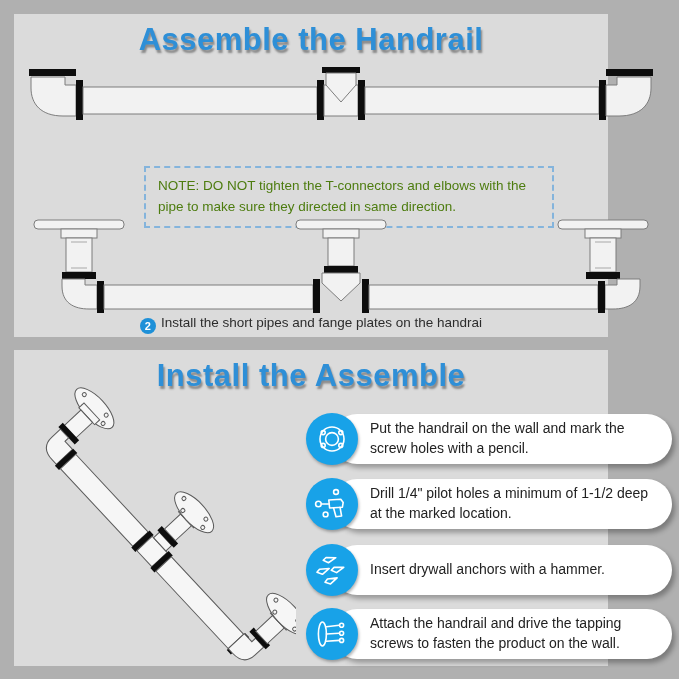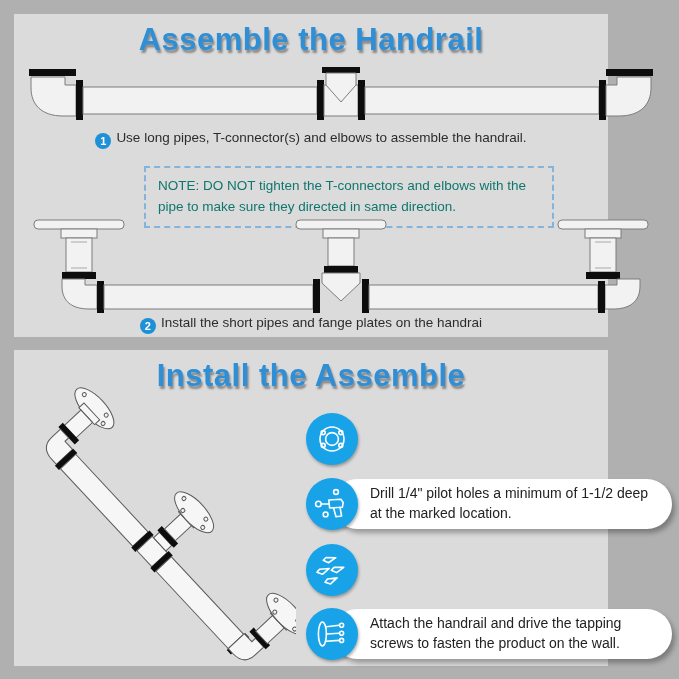--- a/index.html
+++ b/index.html
@@ -25,21 +25,21 @@
   }
   .num-badge{
     display:inline-block;width:16px;height:16px;line-height:16px;
     border-radius:50%;background:#1e90d8;color:#fff;
     font-size:11px;font-weight:bold;text-align:center;
     vertical-align:-3px;margin-right:5px;
   }
   #note-box{
     position:absolute;left:130px;top:152px;width:382px;
     border:2px dashed #84b4dc;padding:8px 12px;
-    font-size:13.5px;line-height:1.55;color:#0f766e;text-align:left;
+    font-size:13.5px;line-height:1.55;color:#4d7c0f;text-align:left;
   }
   .diag{position:absolute;}
   #diagram1{left:5px;top:52px;}
   #diagram2{left:5px;top:204px;}
   #diagram3{left:10px;top:26px;}
   .steps-col{position:absolute;left:292px;top:62px;width:368px;}
   .step-row{position:absolute;left:0;width:368px;height:54px;}
   .step-row .pill{
     position:absolute;left:26px;right:2px;top:2px;bottom:2px;
     background:#ffffff;border-radius:26px;
@@ -81,23 +81,20 @@
     <path class="lineart" d="M307,7 L337,7 L337,19 L322,36 L307,19 Z"></path>
     <rect class="band" x="339" y="14" width="7" height="40"></rect>
 
     <rect class="lineart" x="346" y="21" width="234" height="27"></rect>
 
     <rect class="band" x="580" y="14" width="7" height="40"></rect>
     <path class="lineart" d="M632,11 L598,11 L598,19 L587,19 L587,50 L600,50 C622,50 632,38 632,22 Z"></path>
     <rect class="band" x="587" y="3" width="47" height="7"></rect>
   </svg>
 
-  <div class="step-line" style="top:116px;">
-    <span class="num-badge">1</span><span>Use long pipes, T-connector(s) and elbows to assemble the handrail.</span>
-  </div>
 
   <div id="note-box">NOTE: DO NOT tighten the T-connectors and elbows with the pipe to make sure they directed in same direction.</div>
 
   <svg id="diagram2" class="diag" width="640" height="96" viewBox="0 0 640 96">
 
     <rect class="lineart" x="15" y="2" width="90" height="9" rx="4"></rect>
     <rect class="lineart" x="42" y="11" width="36" height="9"></rect>
     <rect class="lineart" x="47" y="20" width="26" height="34"></rect>
     <line x1="52" y1="24" x2="68" y2="24" stroke="#a8a8a8"></line>
     <line x1="52" y1="50" x2="68" y2="50" stroke="#a8a8a8"></line>
@@ -186,20 +183,21 @@
       <div class="icon-circle">
         <svg width="40" height="40" viewBox="0 0 50 50">
           <circle class="white-stroke" cx="25" cy="25" r="15"></circle>
           <circle class="white-stroke" cx="25" cy="25" r="8"></circle>
           <circle class="white-stroke" cx="14" cy="17" r="2.5"></circle>
           <circle class="white-stroke" cx="36" cy="17" r="2.5"></circle>
           <circle class="white-stroke" cx="14" cy="33" r="2.5"></circle>
           <circle class="white-stroke" cx="36" cy="33" r="2.5"></circle>
         </svg>
       </div>
+      <div class="pill">Put the handrail on the wall and mark the screw holes with a pencil.</div>
     </div>
 
     <div class="step-row" id="row2">
       <div class="icon-circle">
         <svg width="40" height="40" viewBox="0 0 50 50">
           <circle class="white-stroke" cx="8" cy="25" r="3.5"></circle>
           <line class="white-stroke" x1="12" y1="25" x2="21" y2="25"></line>
           <path class="white-stroke" d="M21,20 L36,19 L39,23 L38,29 L22,30 Z"></path>
           <path class="white-stroke" d="M27,30 L30,41 L37,40 L35,29"></path>
           <circle class="white-stroke" cx="30" cy="10" r="3"></circle>
@@ -213,20 +211,21 @@
       <div class="icon-circle">
         <svg width="40" height="40" viewBox="0 0 50 50">
           <g class="white-stroke">
             <path d="M14,12 l4,-3 l12,2 l-10,5 z" transform="rotate(-8 20 12)"></path>
             <path d="M6,26 l4,-3 l12,2 l-10,5 z" transform="rotate(-14 14 26)"></path>
             <path d="M24,24 l4,-3 l12,2 l-10,5 z" transform="rotate(-10 32 24)"></path>
             <path d="M16,38 l4,-3 l12,2 l-10,5 z" transform="rotate(-16 24 38)"></path>
           </g>
         </svg>
       </div>
+      <div class="pill">Insert drywall anchors with a hammer.</div>
     </div>
 
     <div class="step-row" id="row4">
       <div class="icon-circle">
         <svg width="40" height="40" viewBox="0 0 50 50">
           <ellipse class="white-stroke" cx="13" cy="25" rx="5" ry="15"></ellipse>
           <g class="white-stroke">
             <line x1="18" y1="16" x2="34" y2="14"></line>
               <circle cx="37" cy="14" r="2.5"></circle>
             <line x1="18" y1="25" x2="34" y2="24"></line>

